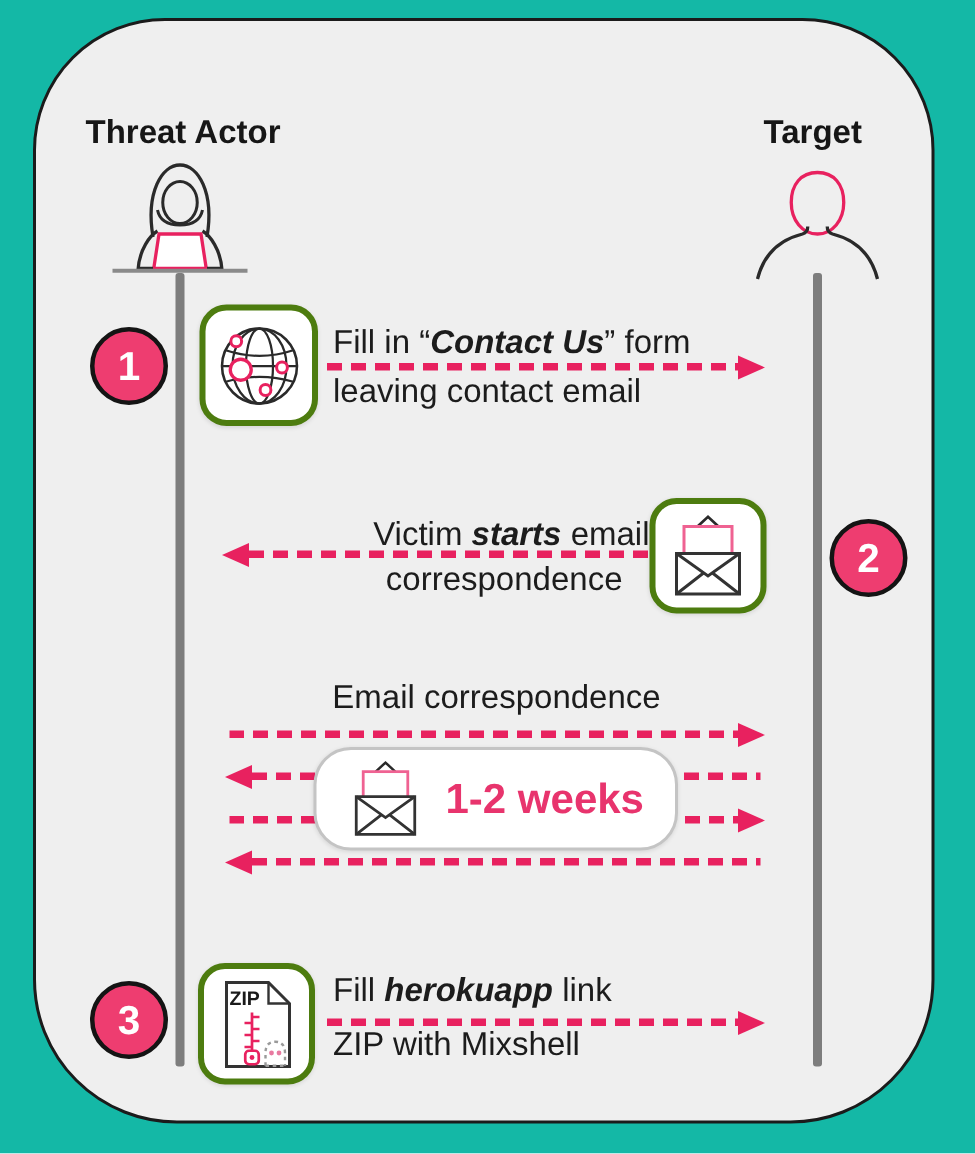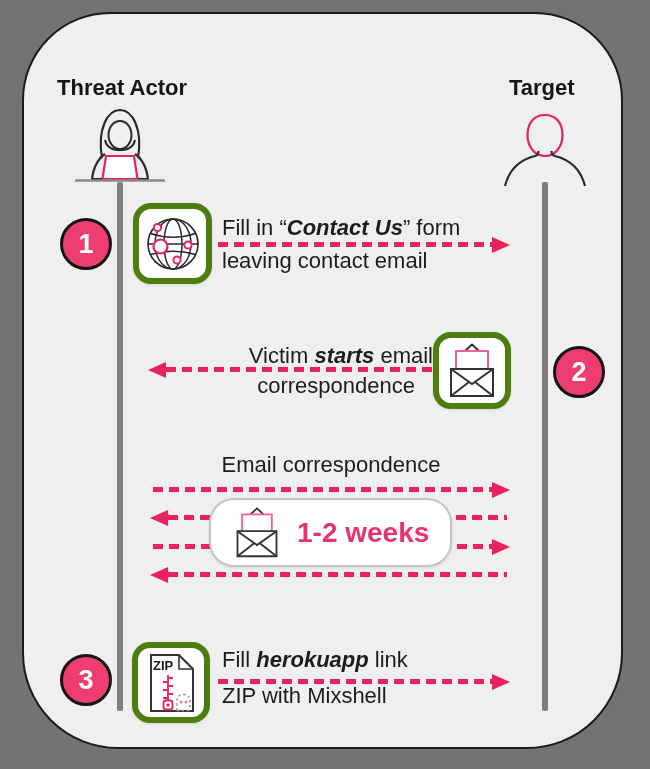--- a/index.html
+++ b/index.html
@@ -1,18 +1,18 @@
 <!DOCTYPE html>
 <html><head>
 <meta charset="utf-8">
 <style>
   html,body{margin:0;padding:0;background:#ffffff;}
   .stage{
     position:relative;width:650px;height:769px;overflow:hidden;
-    background:#737373;
+    background:#14b8a6;
     font-family:"Liberation Sans",sans-serif;
     color:#1c1c1c;
   }
   .panel{
     position:absolute;left:22px;top:12px;width:601px;height:737px;
     background:#efefef;border:2.5px solid #1b1b1b;
     border-radius:88px 88px 96px 96px;
     box-sizing:border-box;
   }
   .actor-label{position:absolute;font-size:22px;font-weight:bold;color:#161616;}
@@ -31,21 +31,21 @@
     position:absolute;width:46px;height:46px;border-radius:50%;
     background:#ee3d70;border:3px solid #141414;box-sizing:content-box;
     display:flex;align-items:center;justify-content:center;
     color:#ffffff;font-size:27px;font-weight:bold;z-index:5;
   }
   .badge-1{left:60px;top:218px;}
   .badge-2{left:553px;top:346px;}
   .badge-3{left:60px;top:654px;}
 
   .icon-box{
-    position:absolute;background:#ffffff;border:6px solid #4d7c0f;border-radius:18px;
+    position:absolute;background:#ffffff;border:4px solid #4d7c0f;border-radius:18px;
     box-sizing:border-box;display:flex;align-items:center;justify-content:center;
     box-shadow:0 1px 3px rgba(0,0,0,0.10);z-index:4;
   }
   .box-globe{left:133px;top:203px;width:79px;height:81px;}
   .box-envelope{left:433px;top:332px;width:78px;height:77px;}
   .box-zip{left:132px;top:642px;width:78px;height:81px;}
 
   .arrow{position:absolute;height:5px;z-index:2;
     background:repeating-linear-gradient(90deg,#e8215f 0 10px,transparent 10px 16px);}
   .arrow.r::after{content:'';position:absolute;right:-18px;top:-5.5px;width:0;height:0;

